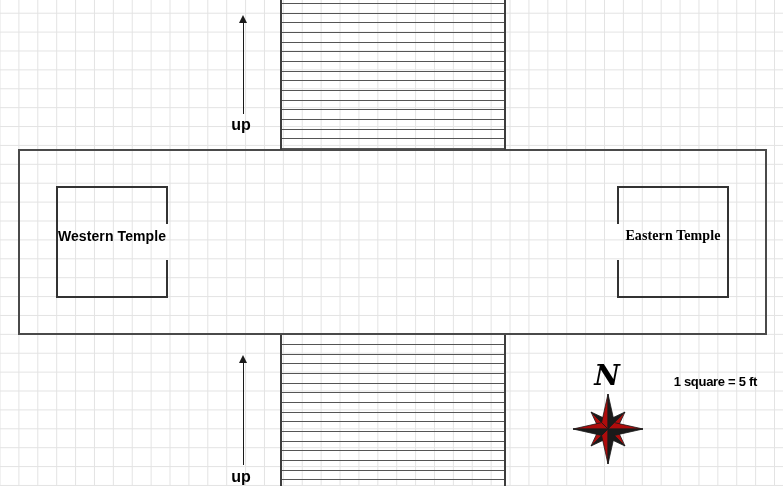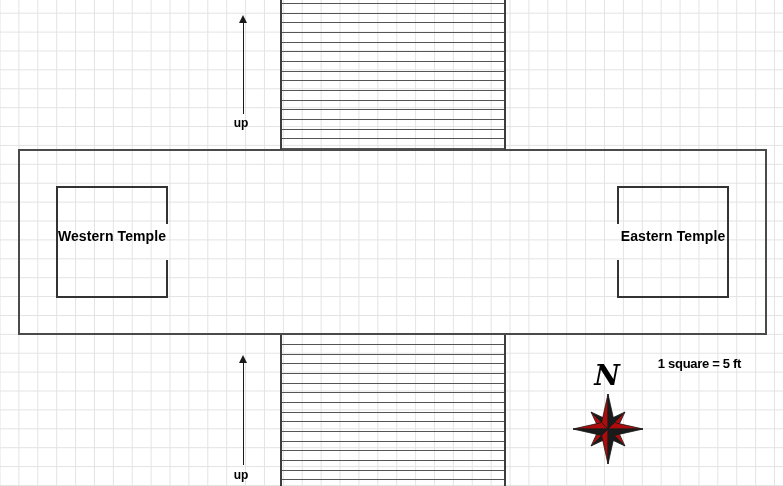--- a/index.html
+++ b/index.html
@@ -43,21 +43,21 @@
     border-bottom:8px solid var(--arrow,#1a1a1a);
   }
   
   .label{
     color:var(--text,#000);
     font-weight:700;
     text-align:center;
     white-space:nowrap;
   }
   .room-label{font-size:14px;letter-spacing:0.1px;}
-  .up-label{font-size:12px;}
+  .up-label{font-size:16px;}
   .scale-label{font-size:13px;letter-spacing:-0.3px;}
   .north-label{
     font-family:"DejaVu Serif", serif;
     font-style:italic;font-weight:700;
     font-size:28px;line-height:28px;
     text-align:center;color:#000;
   }
   
   .rose-red{fill:var(--compass-red,#ae0c0c);}
   .rose-black{fill:var(--compass-black,#1a1a1a);}
@@ -94,21 +94,21 @@
     <div class="abs wall" style="left:166px;top:260px;width:2px;height:38px;"></div>
     <div class="abs label room-label" style="left:39.5px;top:228px;width:145px;">Western Temple</div>
   </div>
 
   <div>
     <div class="abs wall" style="left:617px;top:186px;width:112px;height:2px;"></div>
     <div class="abs wall" style="left:617px;top:296px;width:112px;height:2px;"></div>
     <div class="abs wall" style="left:727px;top:186px;width:2px;height:112px;"></div>
     <div class="abs wall" style="left:617px;top:186px;width:2px;height:38px;"></div>
     <div class="abs wall" style="left:617px;top:260px;width:2px;height:38px;"></div>
-    <div class="abs label room-label" style="left:600.5px;top:228px;width:145px;">Eastern Temple</div>
+    <div class="abs label room-label" style="left:600.5px;top:228px;width:145px;font-family:Liberation Serif, serif;">Eastern Temple</div>
   </div>
 
   <div class="abs north-label" style="left:586px;top:362px;width:42px;">N</div>
   <svg id="compass" class="abs" style="left:570.5px;top:391.5px;" width="74" height="74" viewBox="-37 -37 74 74">
 
     <g>
       <polygon class="rose-black" points="17,-17 0,-9 0,0"></polygon>
       <polygon class="rose-red" points="17,-17 9,0 0,0"></polygon>
     </g>
     <g>
@@ -135,15 +135,15 @@
     <g>
       <polygon class="rose-red" points="0,35 -6.4,6.4 0,0"></polygon>
       <polygon class="rose-black" points="0,35 6.4,6.4 0,0"></polygon>
     </g>
     <g>
       <polygon class="rose-red" points="-35,0 -6.4,-6.4 0,0"></polygon>
       <polygon class="rose-black" points="-35,0 -6.4,6.4 0,0"></polygon>
     </g>
   </svg>
 
-  <div class="abs label scale-label" style="left:642px;top:356px;width:115px;">1 square = 5 ft</div>
+  <div class="abs label scale-label" style="left:642px;top:374px;width:115px;text-align:right;">1 square = 5 ft</div>
 
 </div>
 
 </body></html>

